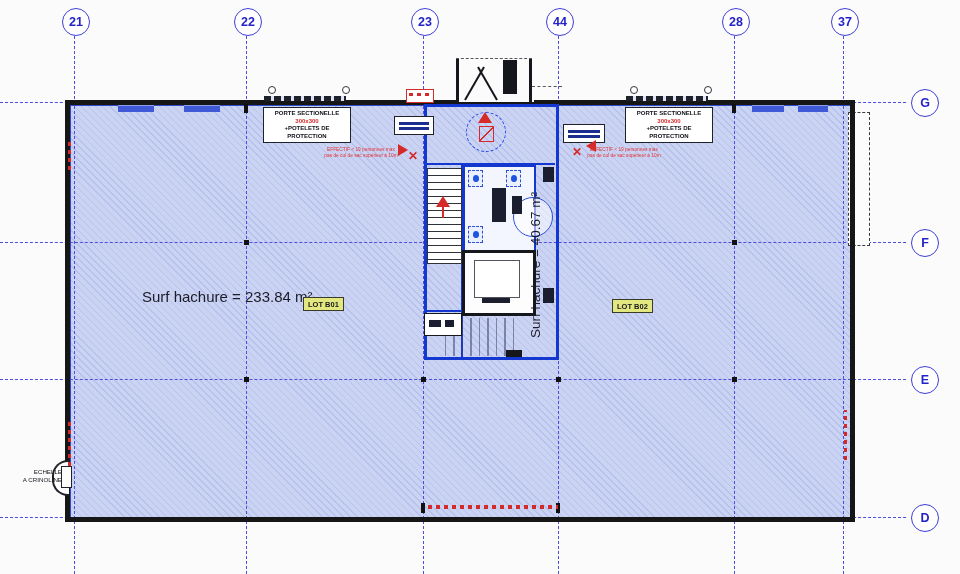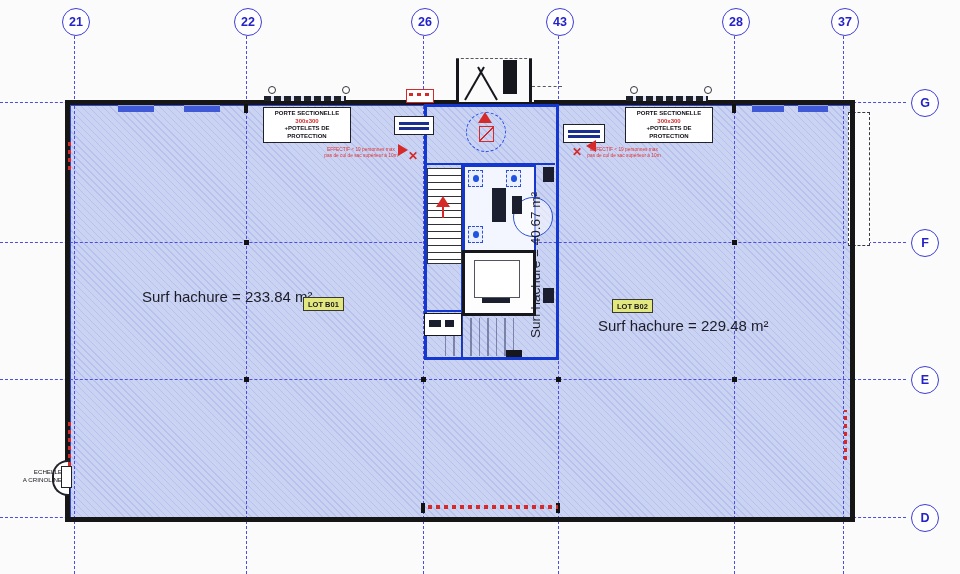--- a/index.html
+++ b/index.html
@@ -81,22 +81,22 @@
   <div class="abs gv" style="left:734px;top:36px;height:538px;"></div>
   <div class="abs gv" style="left:843px;top:36px;height:538px;"></div>
 
   <div class="abs gh" style="left:0;top:102px;width:906px;"></div>
   <div class="abs gh" style="left:0;top:242px;width:906px;"></div>
   <div class="abs gh" style="left:0;top:379px;width:906px;"></div>
   <div class="abs gh" style="left:0;top:517px;width:906px;"></div>
 
   <div class="abs bubble" style="left:62px;top:8px;">21</div>
   <div class="abs bubble" style="left:234px;top:8px;">22</div>
-  <div class="abs bubble" style="left:411px;top:8px;">26</div>
-  <div class="abs bubble" style="left:546px;top:8px;">43</div>
+  <div class="abs bubble" style="left:411px;top:8px;">23</div>
+  <div class="abs bubble" style="left:546px;top:8px;">44</div>
   <div class="abs bubble" style="left:722px;top:8px;">28</div>
   <div class="abs bubble" style="left:831px;top:8px;">37</div>
 
   <div class="abs bubble" style="left:911px;top:89px;">G</div>
   <div class="abs bubble" style="left:911px;top:229px;">F</div>
   <div class="abs bubble" style="left:911px;top:366px;">E</div>
   <div class="abs bubble" style="left:911px;top:504px;">D</div>
 
   <div class="abs bfill" style="left:65px;top:100px;width:790px;height:422px;"></div>
   <div class="abs innerline" style="left:70px;top:105px;width:779px;height:411px;"></div>
@@ -197,21 +197,20 @@
     <span>pas de cul de sac supérieur à 10m</span>
   </div>
   <div class="abs eff" style="left:578px;top:147px;width:92px;">
     <span>EFFECTIF &lt; 19 personnes max</span><br>
     <span>pas de cul de sac supérieur à 10m</span>
   </div>
 
   <div class="abs surf" style="left:142px;top:288px;">Surf hachure = 233.84 m²</div>
   <div class="abs lot" style="left:303px;top:297px;">LOT B01</div>
   <div class="abs lot" style="left:612px;top:299px;">LOT B02</div>
-  <div class="abs surf" style="left:598px;top:317px;">Surf hachure = 229.48 m²</div>
   <div class="abs vsurf" style="left:528px;top:338px;">Surf hachure = 40.67 m²</div>
 
   <div class="abs ech" style="left:10px;top:468px;width:52px;">
     <span>ECHELLE</span><br>
     <span>A CRINOLINE</span>
   </div>
   <div class="abs crino" style="left:52px;top:460px;width:15px;height:32px;"></div>
   <div class="abs" style="left:61px;top:466px;width:9px;height:20px;background:#fff;border:1px solid #20222a;z-index:5;"></div>
 
   <div class="abs dot" style="left:244px;top:240px;width:5px;height:5px;"></div>

